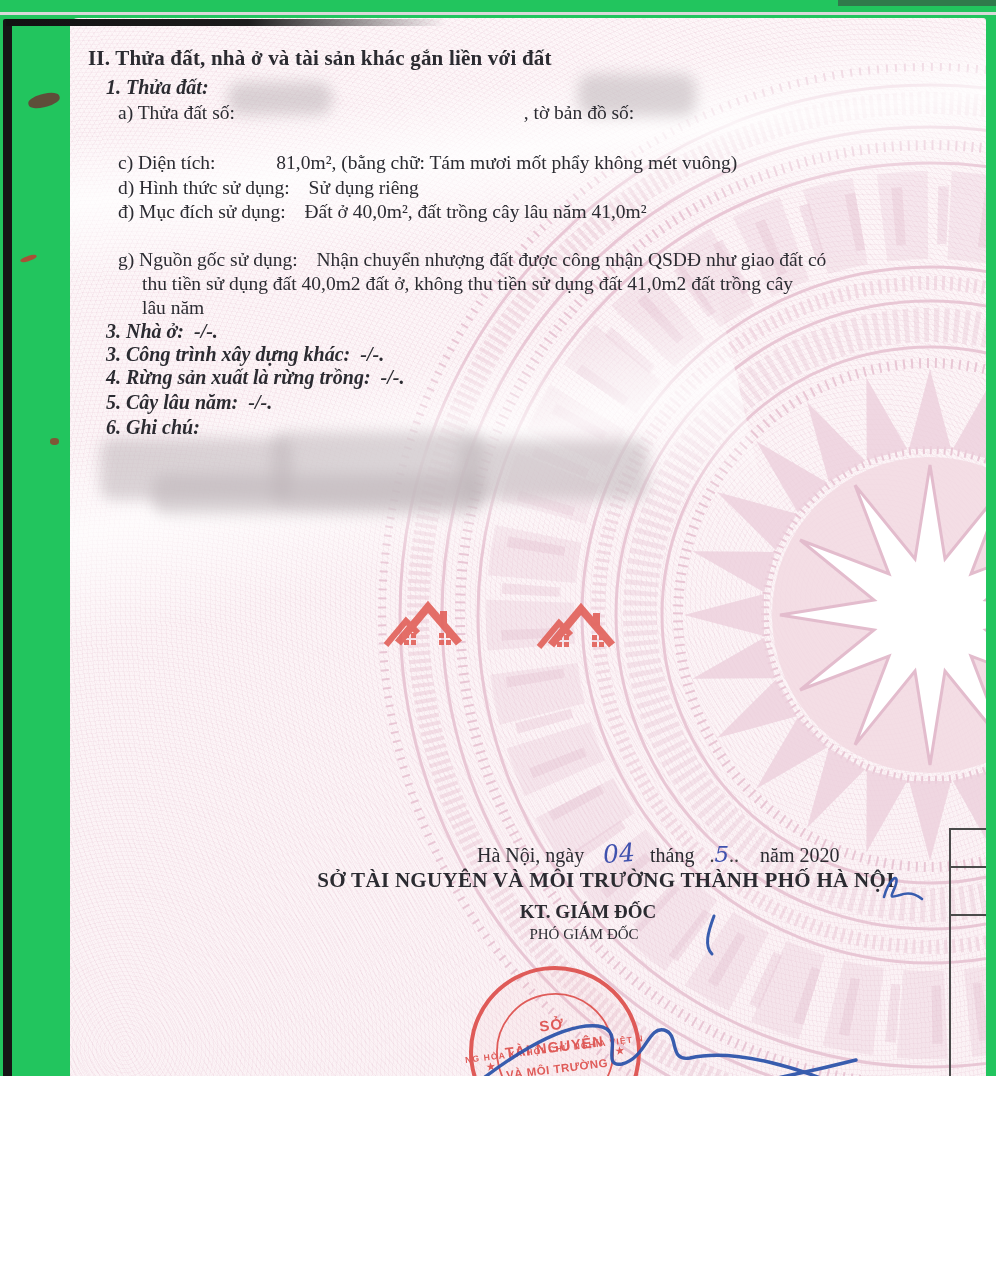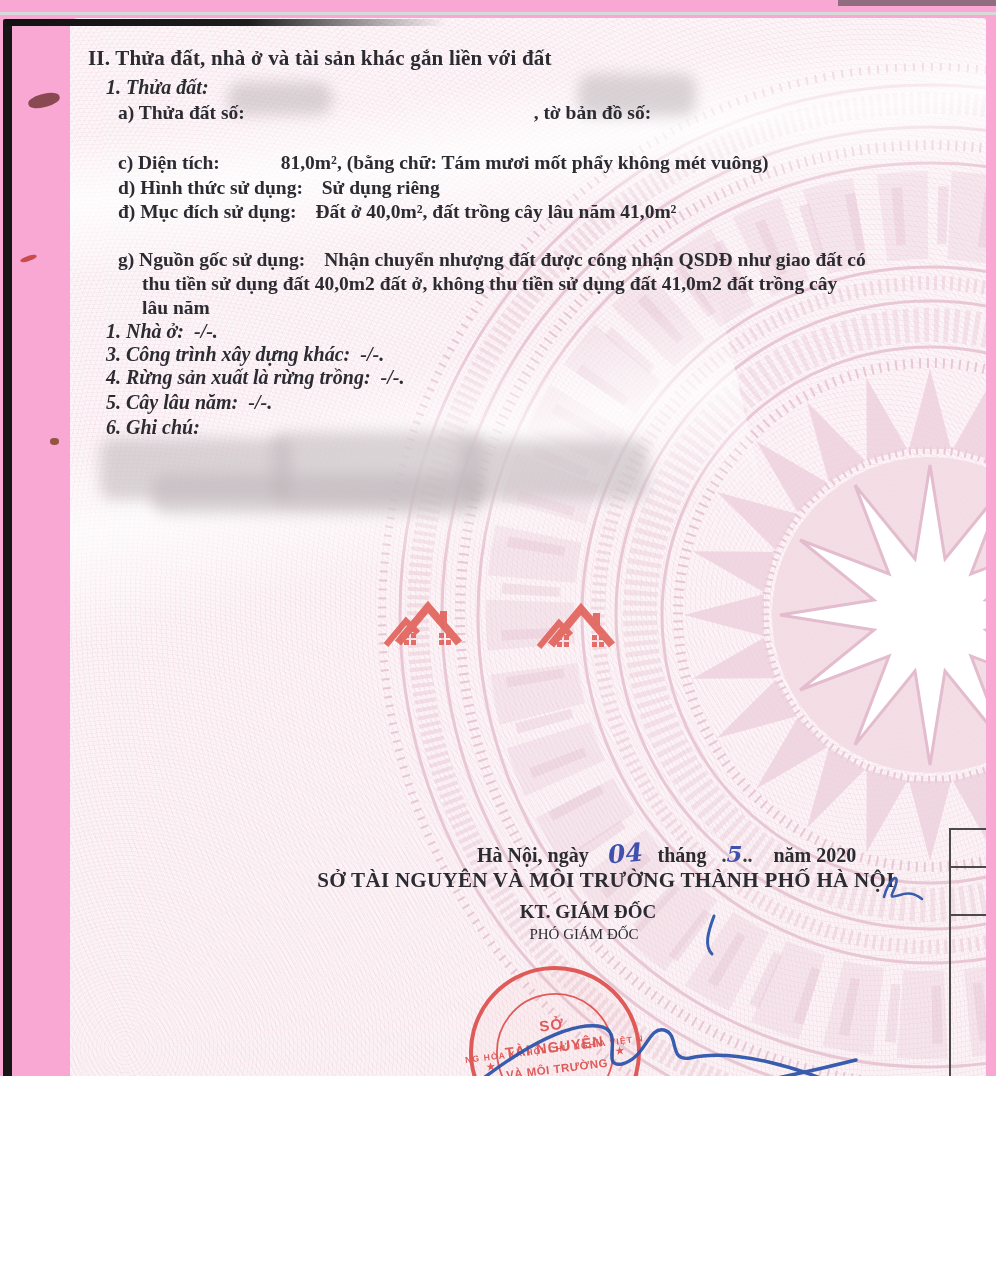--- a/index.html
+++ b/index.html
@@ -1,19 +1,19 @@
 <!DOCTYPE html>
 <html><head>
 <meta charset="utf-8">
 <style>
   * { margin:0; padding:0; box-sizing:border-box; }
   html,body { background:#ffffff; }
   .page {
     position:relative; width:996px; height:1076px; overflow:hidden;
-    background:#f9a8d4;
+    background:#22c55e;
     font-family:"Liberation Serif","DejaVu Serif",serif;
     color:#2b2b31;
   }
   
   .scan-topline { position:absolute; left:0; top:12px; width:996px; height:3px; background:#d9d9d9; z-index:9; }
   .scan-black-left { position:absolute; left:3px; top:19px; width:9px; height:1210px; background:#161616; z-index:9; border-radius:2px; }
   .scan-black-top { position:absolute; left:6px; top:19px; width:440px; height:7px;
     background:linear-gradient(to right,#121212 0%,#1c1c1c 55%,rgba(80,80,80,0) 100%); z-index:9; }
   .scan-dark-topright { position:absolute; left:838px; top:0; width:158px; height:6px; background:rgba(60,60,60,.55); z-index:9; }
   .speck { position:absolute; z-index:10; border-radius:45%; }
@@ -28,21 +28,21 @@
       linear-gradient(#fdf6f8,#fbf2f5);
     z-index:1;
   }
   .swoosh { position:absolute; background:linear-gradient(rgba(255,255,255,0), #ffffff 45%, rgba(255,255,255,0)); z-index:2; }
   .drum { position:absolute; left:300px; top:37px; z-index:1; }
   
   .tline { position:absolute; background:#4a4a4a; z-index:4; }
   
   .redact { position:absolute; background:#beb5b9; opacity:.55; filter:blur(7px); border-radius:14px; z-index:4; }
   
-  .t { position:absolute; z-index:5; white-space:nowrap;font-weight:bold; }
+  .t { position:absolute; z-index:5; white-space:nowrap; }
   .h2title { font-size:21px; font-weight:700; letter-spacing:.2px; }
   .sub1 { font-size:20px; font-weight:700; font-style:italic; }
   .row { font-size:19.5px; }
   .row .lbl { margin-right:14px; }
   .secrow { font-size:20px; font-weight:700; font-style:italic; }
   .secrow .val { margin-left:10px; }
   .dateline { font-size:20px; }
   .hw { color:#3f51ae; font-style:italic; font-family:"DejaVu Serif",serif; }
   .orgline { font-size:21px; font-weight:700; letter-spacing:.3px; }
   .ktline { font-size:19px; font-weight:700; }
@@ -194,21 +194,21 @@
     <span>Đất ở 40,0m², đất trồng cây lâu năm 41,0m²</span>
   </div>
   <div class="t row" style="left:118px;top:249px;">
     <span class="lbl">g) Nguồn gốc sử dụng:</span>
     <span>Nhận chuyển nhượng đất được công nhận QSDĐ như giao đất có</span>
   </div>
   <div class="t row" style="left:142px;top:273px;">thu tiền sử dụng đất 40,0m2 đất ở, không thu tiền sử dụng đất 41,0m2 đất trồng cây</div>
   <div class="t row" style="left:142px;top:297px;">lâu năm</div>
 
   <div class="t secrow" style="left:106px;top:320px;">
-    <span>1. Nhà ở:</span><span class="val">-/-.</span>
+    <span>3. Nhà ở:</span><span class="val">-/-.</span>
   </div>
   <div class="t secrow" style="left:106px;top:343px;">
     <span>3. Công trình xây dựng khác:</span><span class="val">-/-.</span>
   </div>
   <div class="t secrow" style="left:106px;top:366px;">
     <span>4. Rừng sản xuất là rừng trồng:</span><span class="val">-/-.</span>
   </div>
   <div class="t secrow" style="left:106px;top:391px;">
     <span>5. Cây lâu năm:</span><span class="val">-/-.</span>
   </div>

